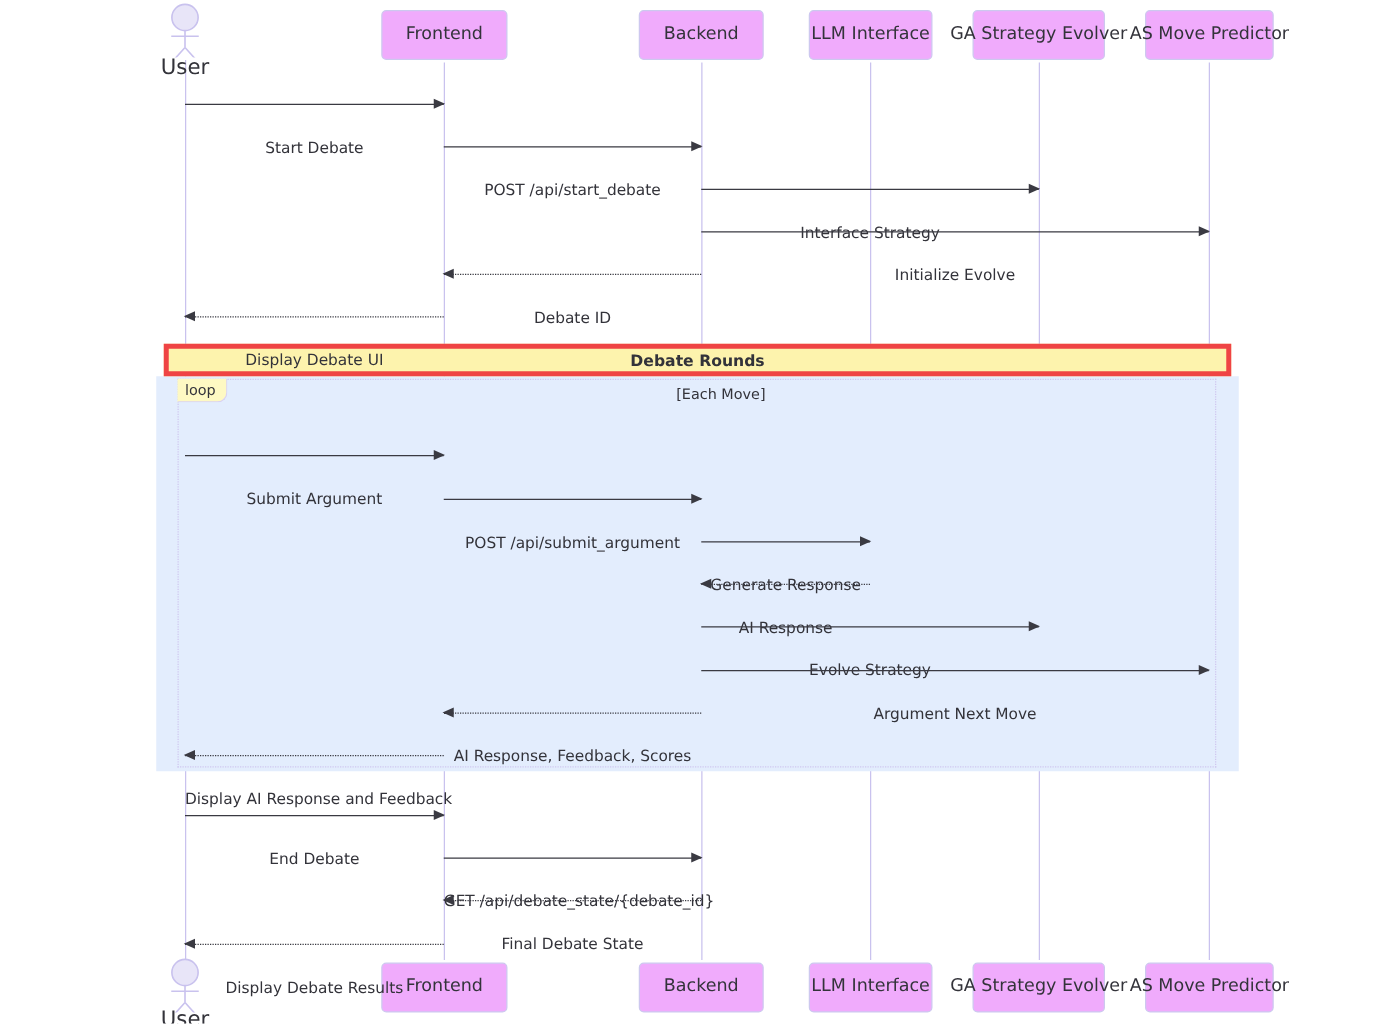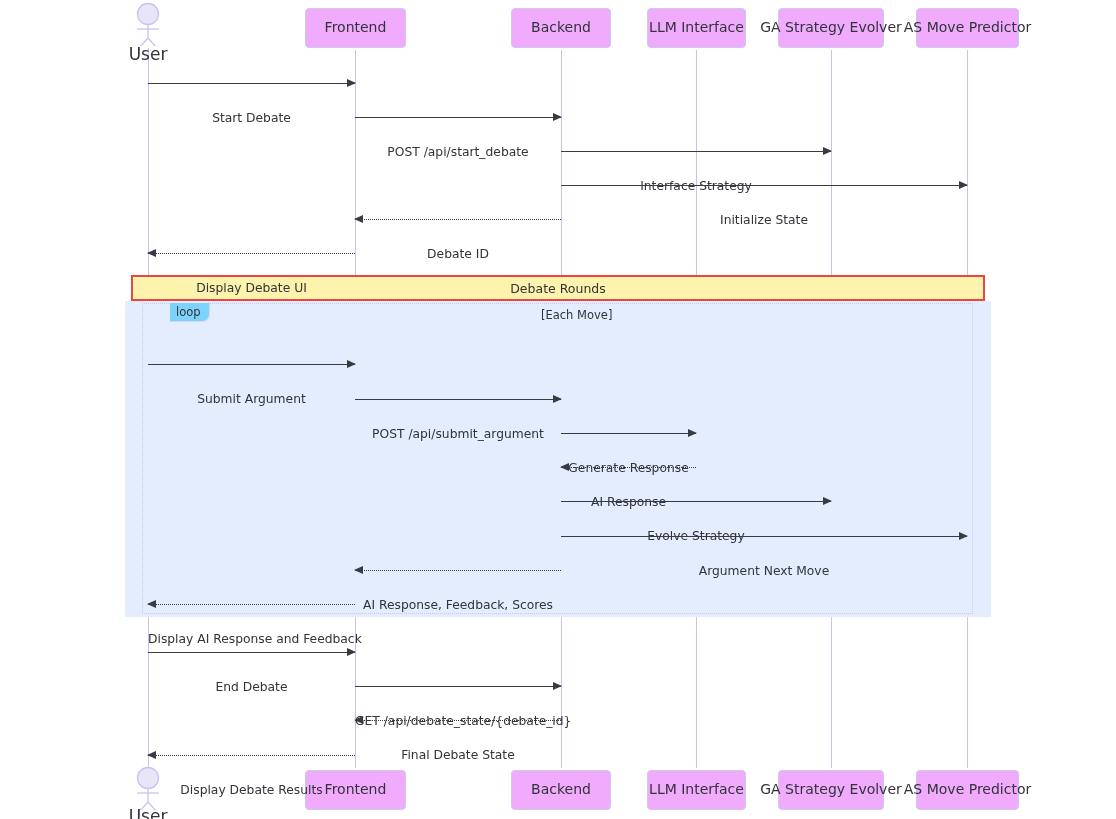--- a/index.html
+++ b/index.html
@@ -25,35 +25,35 @@
 
   
   .loopbg{position:absolute;background:#e3edfd;}
   .loopbox{
     position:absolute;box-sizing:border-box;
     border:1.5px dotted #cfc6ef;background:transparent;
   }
   .looptag{
     position:absolute;box-sizing:border-box;
     border:1px solid #d9d2f2;border-top:none;border-left:none;
-    border-bottom-right-radius:8px;background:#7dd3fc;
+    border-bottom-right-radius:8px;background:#fef9c3;
     font-size:11.5px;color:#33333a;
-    padding:2px 8px 2px 6px;line-height:14px;margin-left:28px;
+    padding:2px 8px 2px 6px;line-height:14px;
   }
   .loopcond{
     position:absolute;font-size:11.5px;color:#33333a;
     white-space:nowrap;font-weight:normal;
   }
 
   
   .note{
     position:absolute;box-sizing:border-box;
-    background:#fdf3ad;border:2px solid #ef4444;
+    background:#fdf3ad;border:4px solid #ef4444;
     display:flex;align-items:center;justify-content:center;
-    font-size:12.5px;color:#33333a;white-space:nowrap;
+    font-size:12.5px;color:#33333a;white-space:nowrap;font-weight:bold;
   }
 
   
   .msg{position:absolute;height:0;}
   .msg .line{position:absolute;left:0;top:0;height:0;width:100%;
              border-top:1.1px solid #3a3a42;}
   .msg.dashed .line{border-top:1.4px dotted #3a3a42;}
   .msg .head{position:absolute;top:-4.5px;width:0;height:0;
              border-top:4.5px solid transparent;
              border-bottom:4.5px solid transparent;}
@@ -131,21 +131,21 @@
 
   <div class="msg right" style="left:561px;top:151px;width:270px;">
     <div class="line"></div>
     <div class="head"></div>
     <div class="lbl">Interface Strategy</div>
   </div>
 
   <div class="msg right" style="left:561px;top:185px;width:406px;">
     <div class="line"></div>
     <div class="head"></div>
-    <div class="lbl">Initialize State</div>
+    <div class="lbl">Initialize Evolve</div>
   </div>
 
   <div class="msg left dashed" style="left:355px;top:219px;width:206px;">
     <div class="line"></div>
     <div class="head"></div>
     <div class="lbl">Debate ID</div>
   </div>
 
   <div class="msg left dashed" style="left:148px;top:253px;width:207px;">
     <div class="line"></div>

